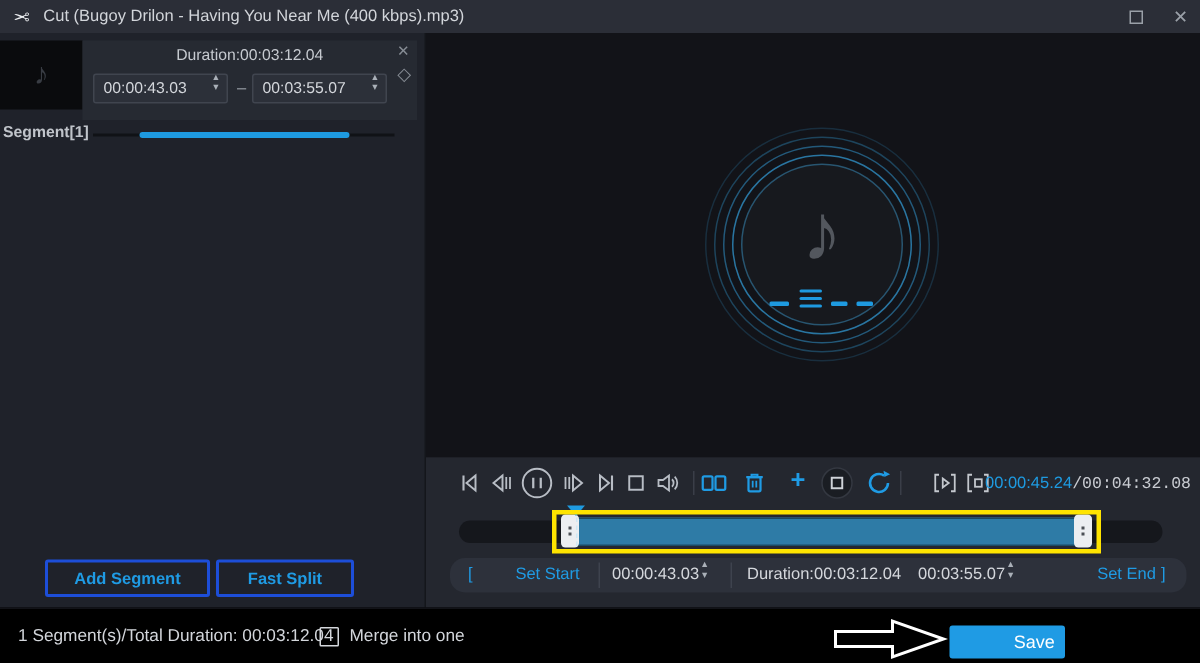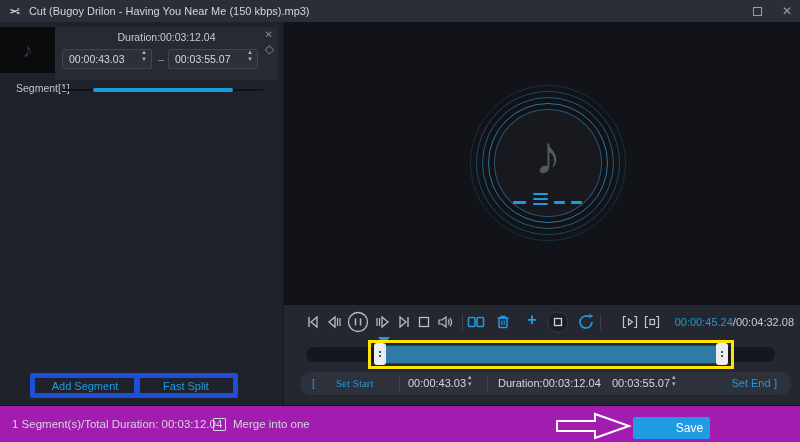--- a/index.html
+++ b/index.html
@@ -32,29 +32,29 @@
   #seg-close { position:absolute; right:5px; top:2px; color:#878d95; font-size:10px; line-height:12px; }
   #seg-reorder { position:absolute; right:4px; top:15px; color:#878d95; font-size:12px; line-height:14px; }
   .tinput { position:absolute; top:22px; height:20px; background:#2c3039; border:1px solid #40454f;
             border-radius:2px; display:flex; align-items:center; }
   .tinput .val { padding-left:6px; font-size:10.5px; color:#d4d7dc; flex:1; }
   .spinner { display:flex; flex-direction:column; align-items:center; justify-content:center;
              width:14px; line-height:0; }
   .spinner span { font-size:7px; color:#aab0b8; height:7px; display:block; }
   #dash-sep { position:absolute; left:99px; top:22px; width:14px; height:20px; text-align:center;
               line-height:20px; color:#9aa0a8; }
-  #seg-label { position:absolute; left:16px; top:60px; font-size:10.5px; color:#c0c4ca; }
+  #seg-label { position:absolute; left:2px; top:60px; font-size:10.5px; color:#c0c4ca;font-weight:bold; }
   #seg-line-track { position:absolute; left:62px; top:67px; width:201px; height:2px; background:#101216; }
   #seg-line-fill  { position:absolute; left:93px; top:66px; width:140px; height:4px; background:#1e9ae0;
                     border-radius:2px; }
-  .panel-btn { position:absolute; top:351px; height:25px; border:5px solid #1d4ed8; border-radius:2px;
+  .panel-btn { position:absolute; top:351px; height:25px; border:2px solid #1d4ed8; border-radius:2px;
                color:#1f9be4; font-size:11px; display:flex; align-items:center; justify-content:center;
-               background:transparent; }
+               background:transparent;font-weight:bold; }
   #btn-add-segment { left:30px; width:110px; }
-  #btn-fast-split  { left:134px; width:104px; }
+  #btn-fast-split  { left:144px; width:92px; }
 
   
   #preview { position:absolute; left:284px; top:22px; width:516px; height:283px; background:#121318; }
   .ring { position:absolute; border-radius:50%; }
   #ring1 { left:186px; top:63px;  width:156px; height:156px; border:1px solid rgba(42,118,160,0.28); }
   #ring2 { left:192px; top:69px;  width:144px; height:144px; border:1px solid rgba(44,128,175,0.45); }
   #ring3 { left:198px; top:75px;  width:132px; height:132px; border:1px solid rgba(46,136,188,0.60); }
   #ring4 { left:204px; top:81px;  width:120px; height:120px; border:1px solid rgba(48,142,196,0.80); }
   #disc  { left:210px; top:87px;  width:108px; height:108px; background:#17191e;
            border:1px solid rgba(55,135,180,0.55); }
@@ -64,21 +64,21 @@
 
   
   #deck { position:absolute; left:284px; top:305px; width:516px; height:100px; background:#24272f; }
   .cicon { position:absolute; top:8px; width:18px; height:18px; display:flex; align-items:center;
            justify-content:center; }
   .cicon svg { display:block; }
   .vsep { position:absolute; top:9px; width:1px; height:16px; background:#3a3e48; }
   #plus-icon { color:#1f9be4; font-size:17px; font-weight:bold; top:6px; }
   #time-display { position:absolute; right:6px; top:11px; font-size:11px; }
   #time-cur { color:#1e9ae0; }
-  #time-total { color:#c9ccd2; }
+  #time-total { color:#c9ccd2;font-family:Liberation Mono, monospace; }
 
   
   #tl-track { position:absolute; left:22px; top:42px; width:469px; height:15px; background:#15171c;
               border-radius:8px; }
   #tl-selection { position:absolute; left:93px; top:40px; width:351px; height:19px; background:#2e7ba6;
                   box-shadow:inset 0 1px 0 #1c4a63, inset 0 -1px 0 #1c4a63; }
   .tl-handle { position:absolute; top:38px; width:12px; height:22px; background:#eceef1;
                border-radius:3px; display:flex; flex-direction:column; align-items:center;
                justify-content:center; gap:2px; }
   .tl-handle i { width:2px; height:2px; background:#4a4e55; display:block; }
@@ -96,40 +96,40 @@
   #set-row { position:absolute; left:16px; top:67px; width:491px; height:23px; background:#2d313b;
              border-radius:10px; font-size:11px; line-height:23px; }
   #set-row .blue { color:#1f9be4; }
   #set-row .white { color:#d4d7dc; }
   .rowdiv { position:absolute; top:3px; width:1px; height:17px; background:#3e434e; }
   .rowspin { position:absolute; top:0; height:23px; display:flex; flex-direction:column;
              align-items:center; justify-content:center; line-height:0; }
   .rowspin span { font-size:7px; color:#aab0b8; height:7px; display:block; }
 
   
-  #footer { position:absolute; left:0; top:405px; width:800px; height:37px; background:#a21caf;
+  #footer { position:absolute; left:0; top:405px; width:800px; height:37px; background:#000000;
             border-top:1px solid #121318; }
   #summary { position:absolute; left:12px; top:0; line-height:36px; font-size:11.5px; color:#d3d6db; }
   #merge-box { position:absolute; left:213px; top:12px; width:13px; height:13px;
                border:1px solid #d4d7dc; border-radius:1px; background:transparent; }
   #merge-label { position:absolute; left:233px; top:0; line-height:36px; font-size:11.5px; color:#d3d6db; }
   #annot-arrow { position:absolute; left:556px; top:6px; }
   .footbtn { position:absolute; top:11px; width:77px; height:22px; background:#1f9be4; border-radius:2px;
              color:#ffffff; font-size:12px; display:flex; align-items:center; justify-content:center; }
   #btn-save { left:633px;padding-left:36px; }
   #btn-cancel { left:716px; }
 </style>
 </head>
 <body>
 
 <div id="app">
 
   <div id="titlebar">
     <span id="scissors">✂</span>
-    <span id="win-title">Cut (Bugoy Drilon - Having You Near Me (150 kbps).mp3)</span>
+    <span id="win-title">Cut (Bugoy Drilon - Having You Near Me (400 kbps).mp3)</span>
     <div class="winbtn" id="btn-max">
         <span class="box"></span>
       </div>
     <div class="winbtn" id="btn-close">
         <span>✕</span>
       </div>
   </div>
 
   <div id="left-panel">
     <div id="seg-thumb">
@@ -284,21 +284,21 @@
     <div class="tl-handle" id="tl-handle-right">
         <i></i>
         <i></i>
       </div>
     <div id="playhead-tri"></div>
     <div id="playhead-line"></div>
     <div id="annot-box"></div>
 
     <div id="set-row">
       <span class="abs blue" style="left:12px;">[</span>
-      <span class="abs blue" style="left:36px;width:58px;text-align:left;font-family:Liberation Serif, serif;">Set Start</span>
+      <span class="abs blue" style="left:36px;width:58px;text-align:center;">Set Start</span>
       <span class="rowdiv" style="left:99px;"></span>
       <span class="abs white" style="left:108px;">00:00:43.03</span>
       <span class="rowspin" style="left:168px;">
         <span>▴</span>
         <span>▾</span>
       </span>
       <span class="rowdiv" style="left:187px;"></span>
       <span class="abs white" style="left:198px;width:100px;text-align:center;">Duration:00:03:12.04</span>
       <span class="abs white" style="left:312px;">00:03:55.07</span>
       <span class="rowspin" style="left:372px;">

